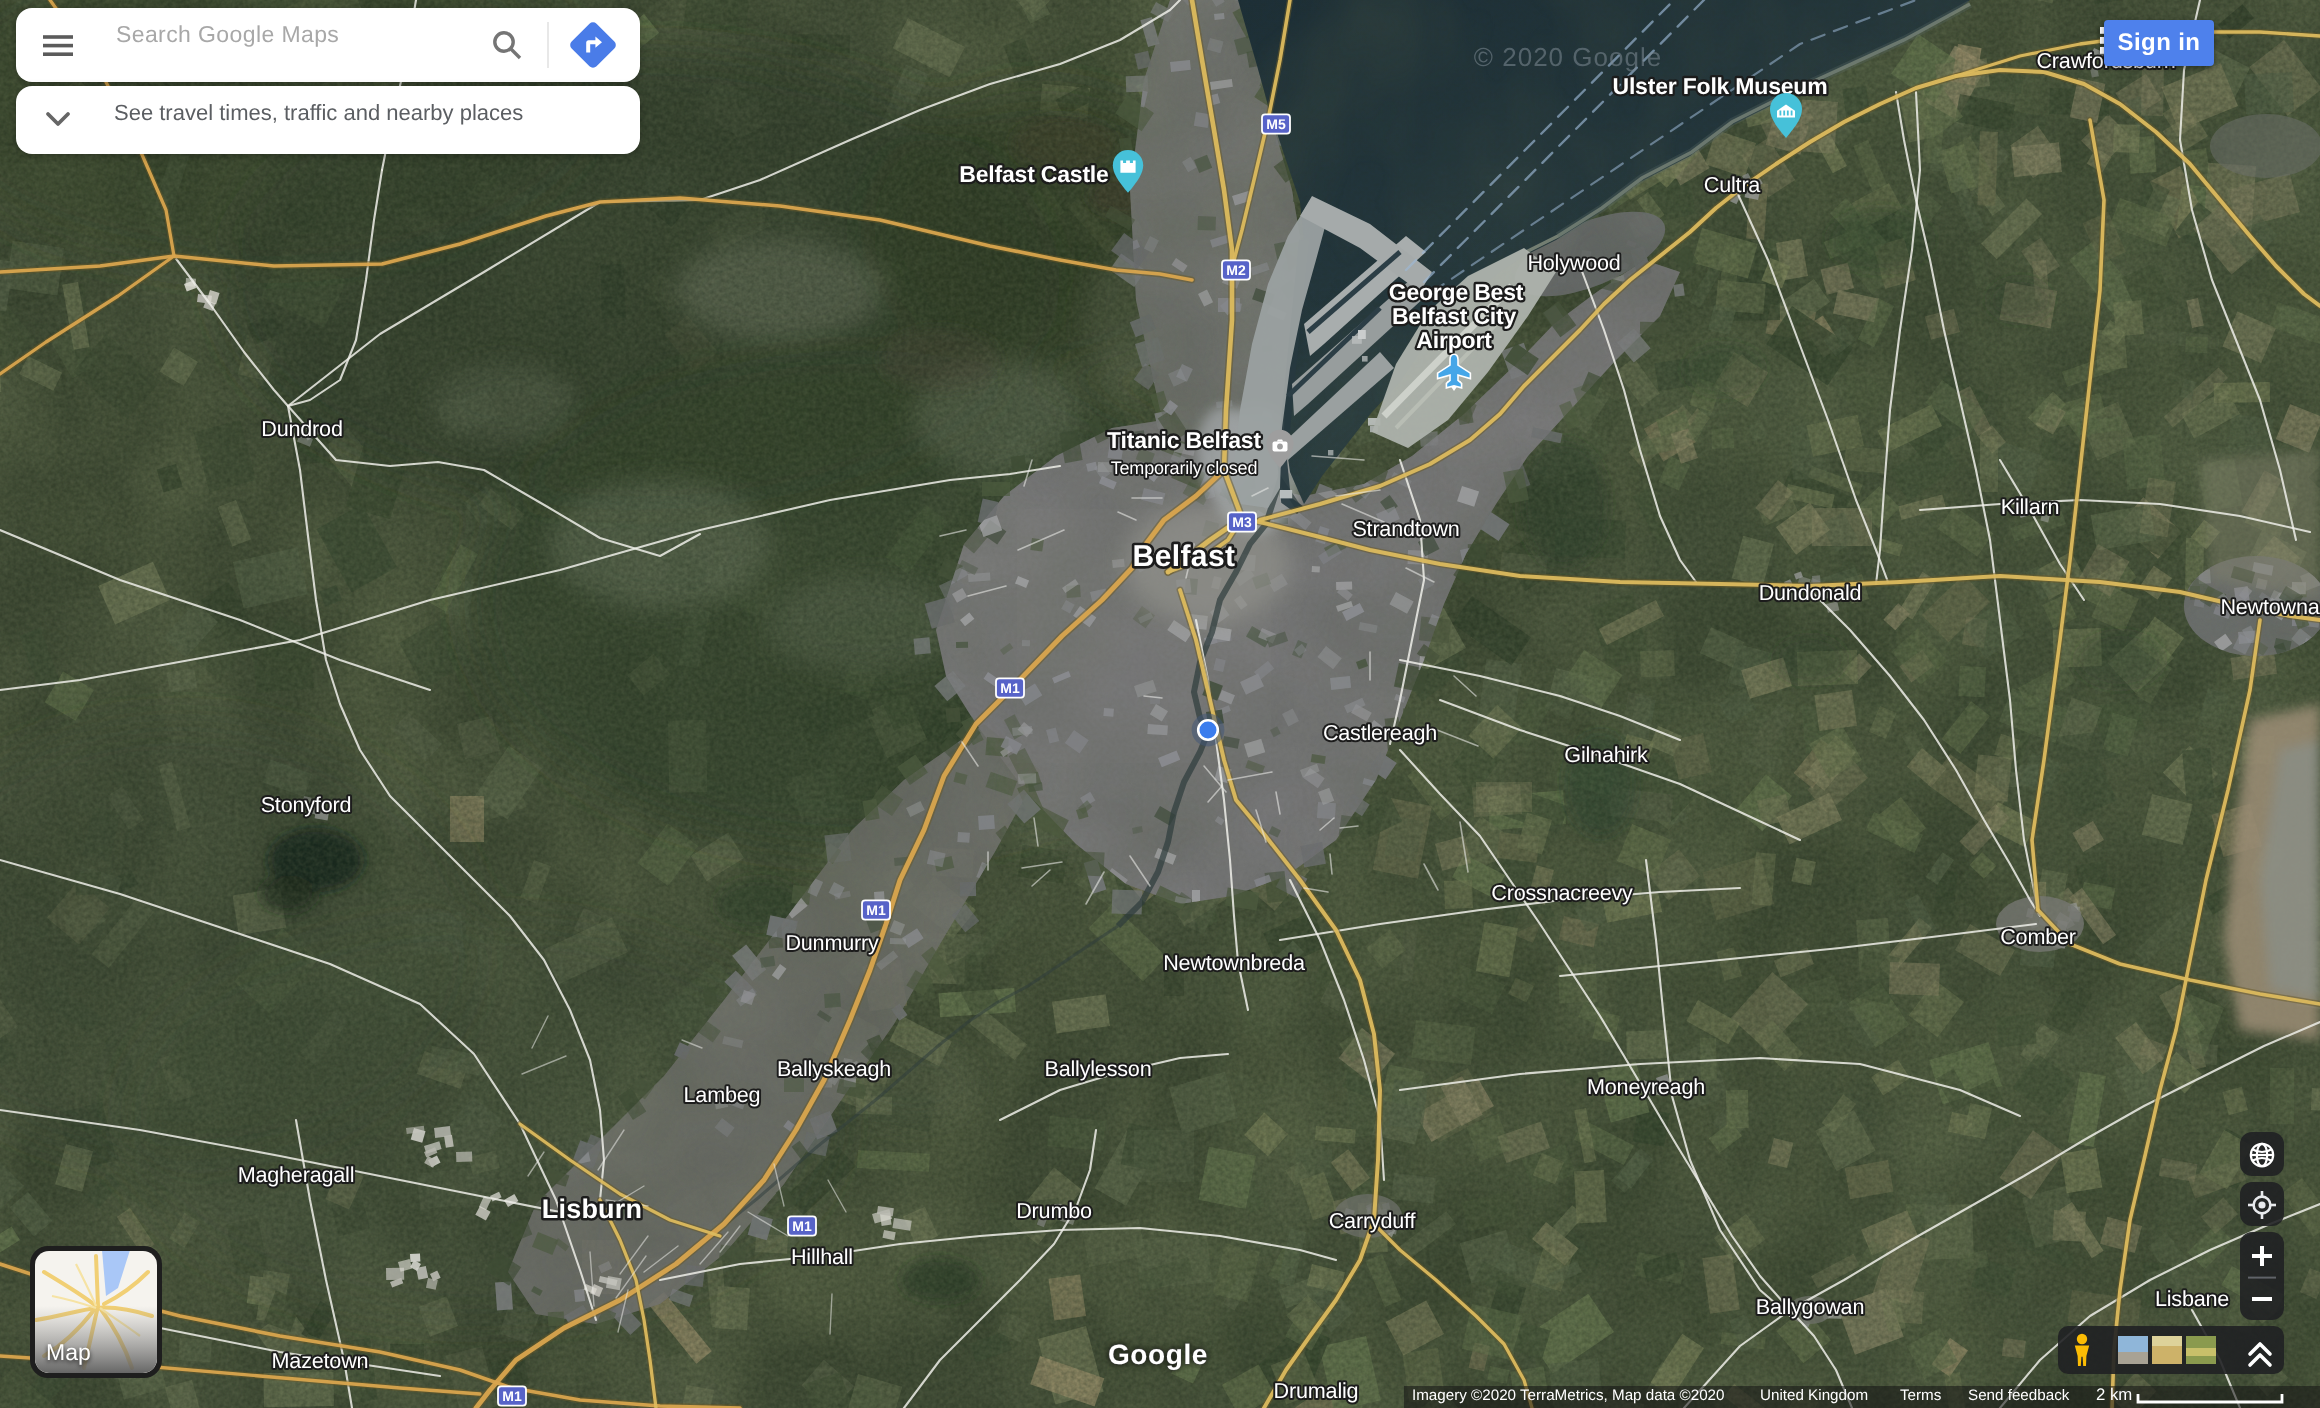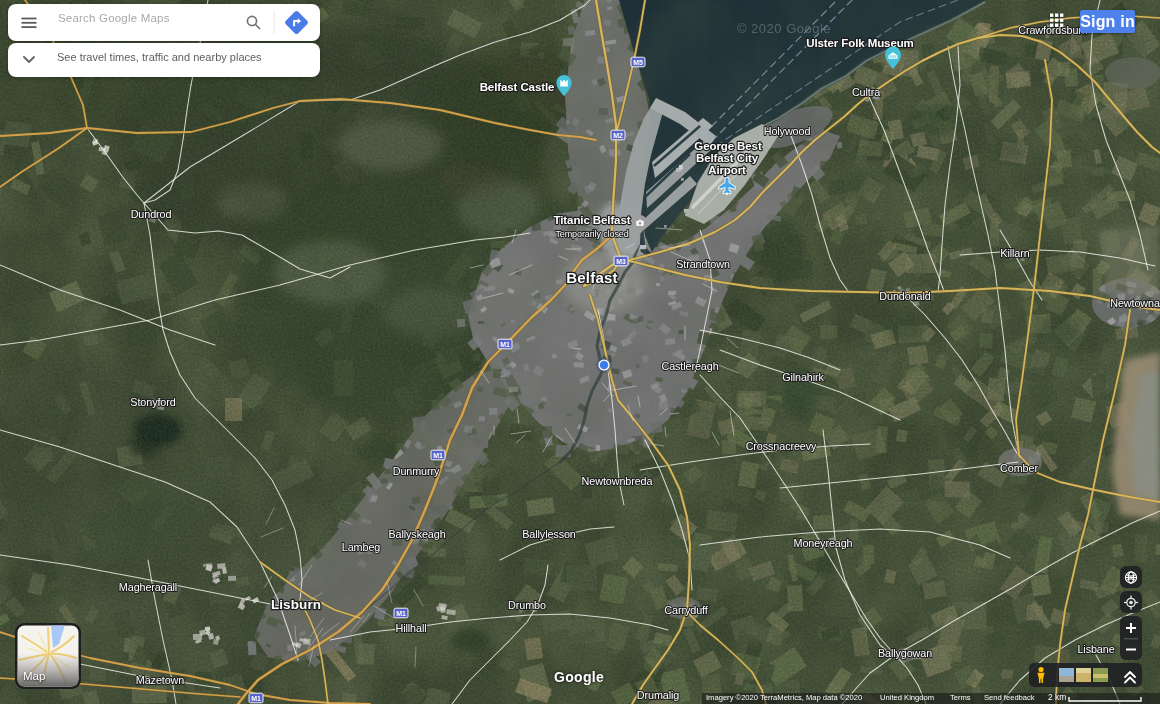--- a/index.html
+++ b/index.html
@@ -1,22 +1,22 @@
 <!DOCTYPE html>
 <html><head><meta charset="utf-8">
 <style>
 html,body{margin:0;padding:0;width:1160px;height:704px;overflow:hidden;font-family:"Liberation Sans",sans-serif;}
 #map{position:absolute;left:0;top:0;width:1160px;height:704px;}
 .card{position:absolute;background:#fff;box-shadow:0 1px 4px rgba(0,0,0,0.3);}
 #searchcard{left:8px;top:4px;width:312px;height:37px;border-radius:8px;}
 #travelcard{left:8px;top:43px;width:312px;height:34px;border-radius:8px;}
 #placeholder{position:absolute;left:58px;top:12px;font-size:11.5px;color:#a8a8a8;letter-spacing:0.2px;}
 #traveltext{position:absolute;left:57px;top:51px;font-size:11px;color:#5b5e62;}
-#signin{position:absolute;left:1080px;top:10px;width:55px;height:23px;background:#4e81ec;border-radius:2px;color:#fff;
- font-size:16px;font-weight:700;text-align:center;line-height:23px;box-shadow:0 1px 3px rgba(0,0,0,0.4);letter-spacing:0.2px;}
+#signin{position:absolute;left:1052px;top:10px;width:55px;height:23px;background:#4e81ec;border-radius:2px;color:#fff;
+ font-size:12px;font-weight:700;text-align:center;line-height:23px;box-shadow:0 1px 3px rgba(0,0,0,0.4);letter-spacing:0.2px;}
 #attrib{position:absolute;left:702px;top:693px;width:458px;height:11px;background:rgba(20,20,20,0.55);color:#fff;font-size:8px;}
 .ctl{position:absolute;background:rgba(32,33,36,0.9);border-radius:6px;}
 </style></head>
 <body>
 <div id="map">
 <svg width="1160" height="704" viewBox="0 0 1160 704">
 <defs>
 <filter id="fgrain" x="0" y="0" width="100%" height="100%" color-interpolation-filters="sRGB">
  <feTurbulence type="fractalNoise" baseFrequency="0.5" numOctaves="2" seed="11" result="t"></feTurbulence>
  <feColorMatrix in="t" type="matrix" values="0 0 0 0 0  0 0 0 0 0  0 0 0 0 0  1.0 0 0 0 -0.1" result="m"></feColorMatrix>

